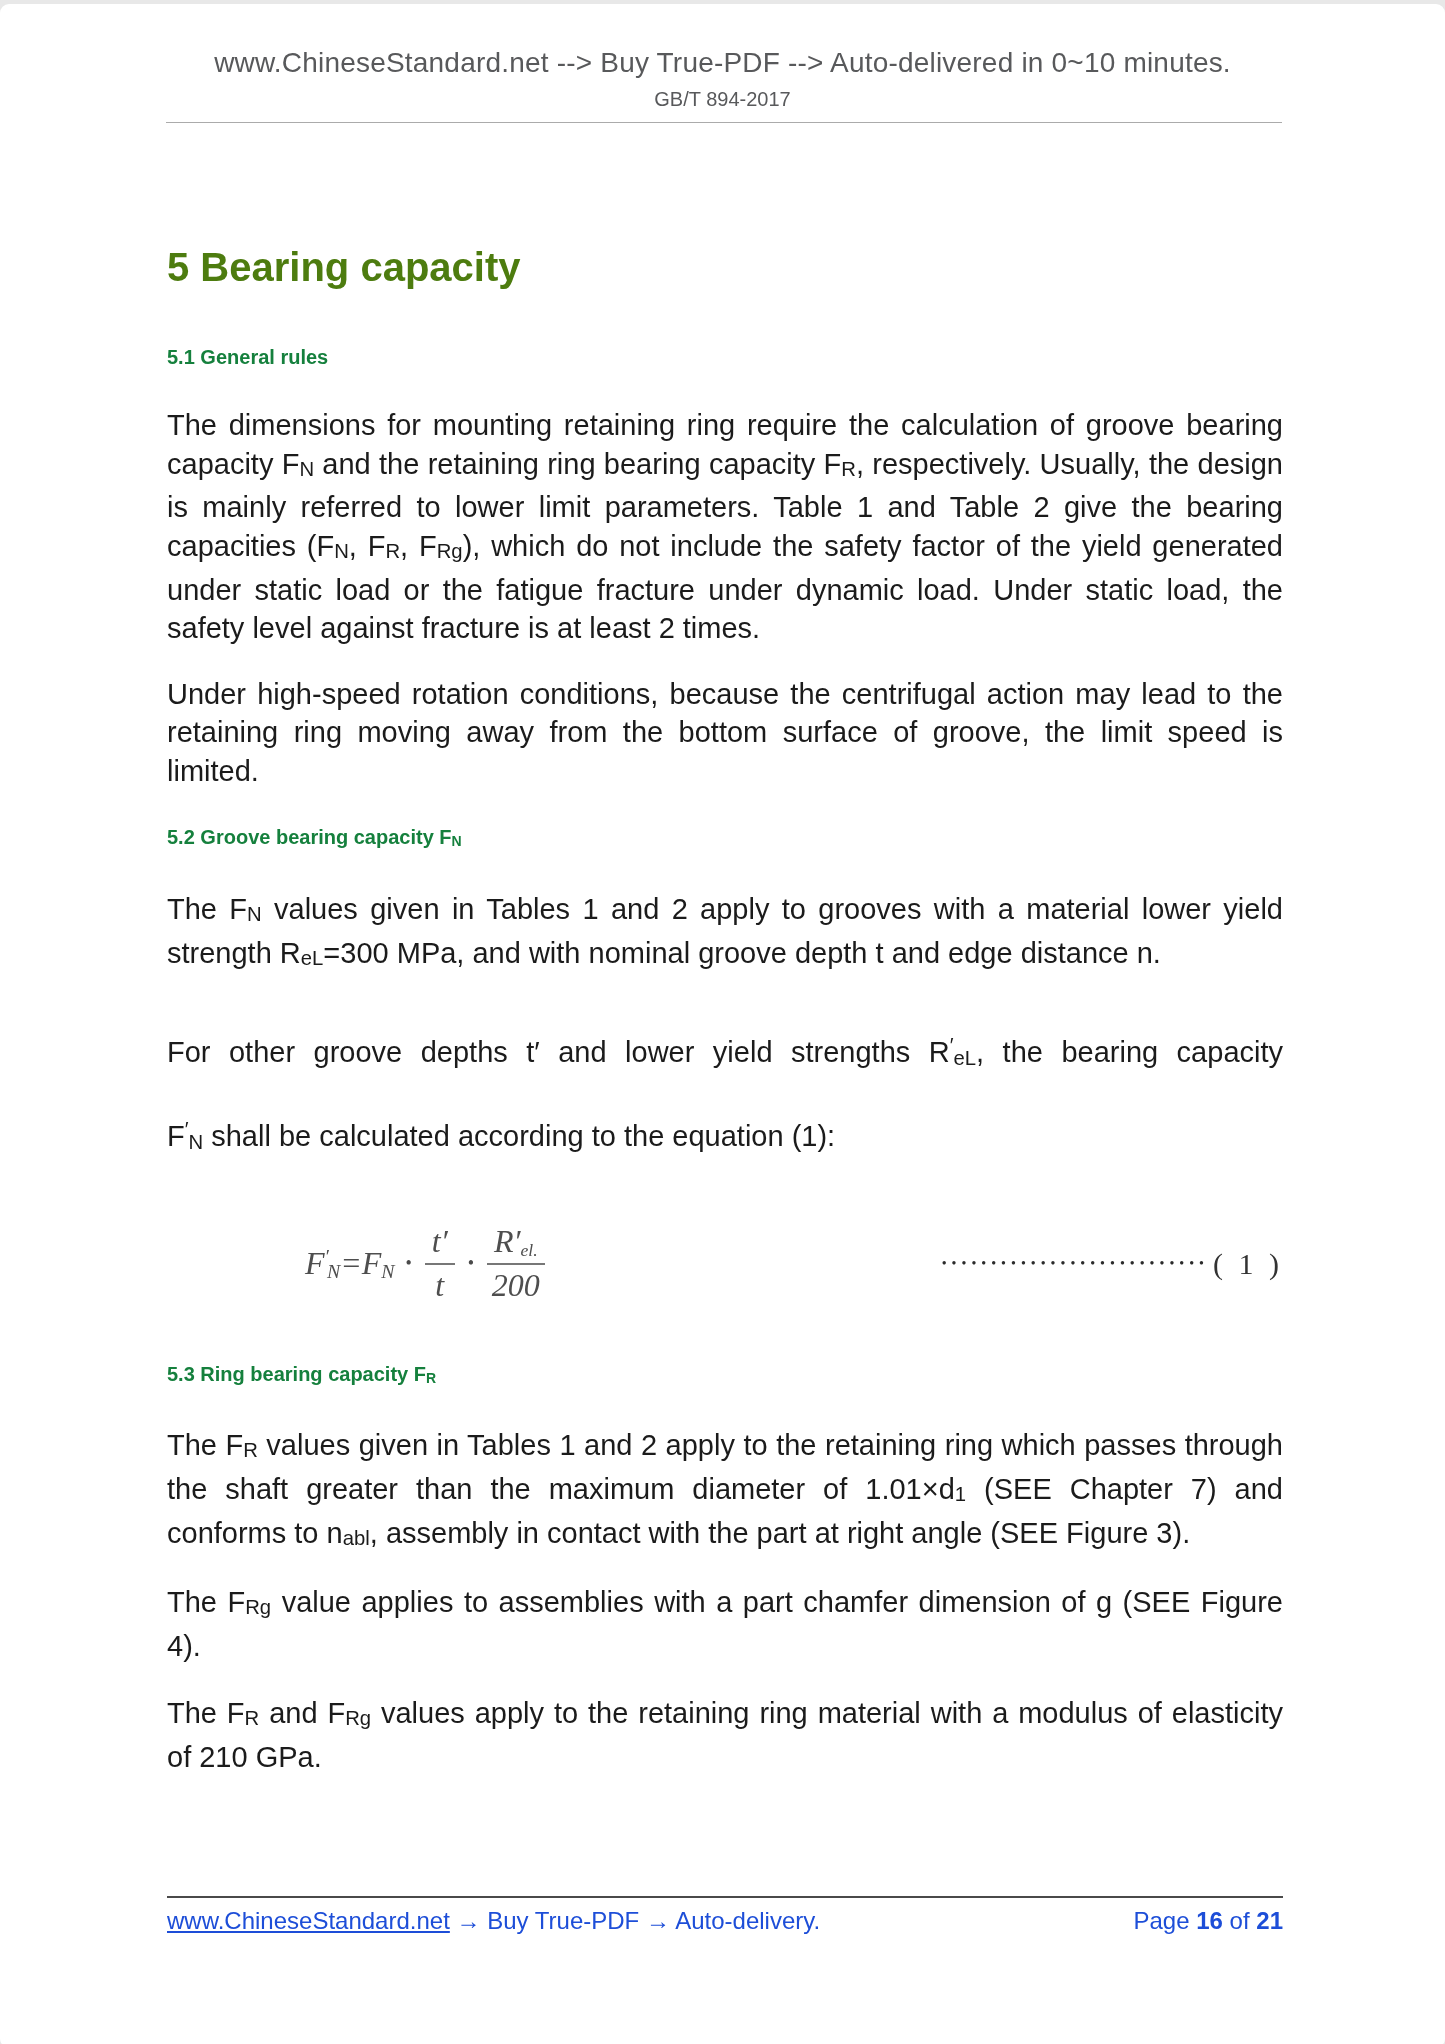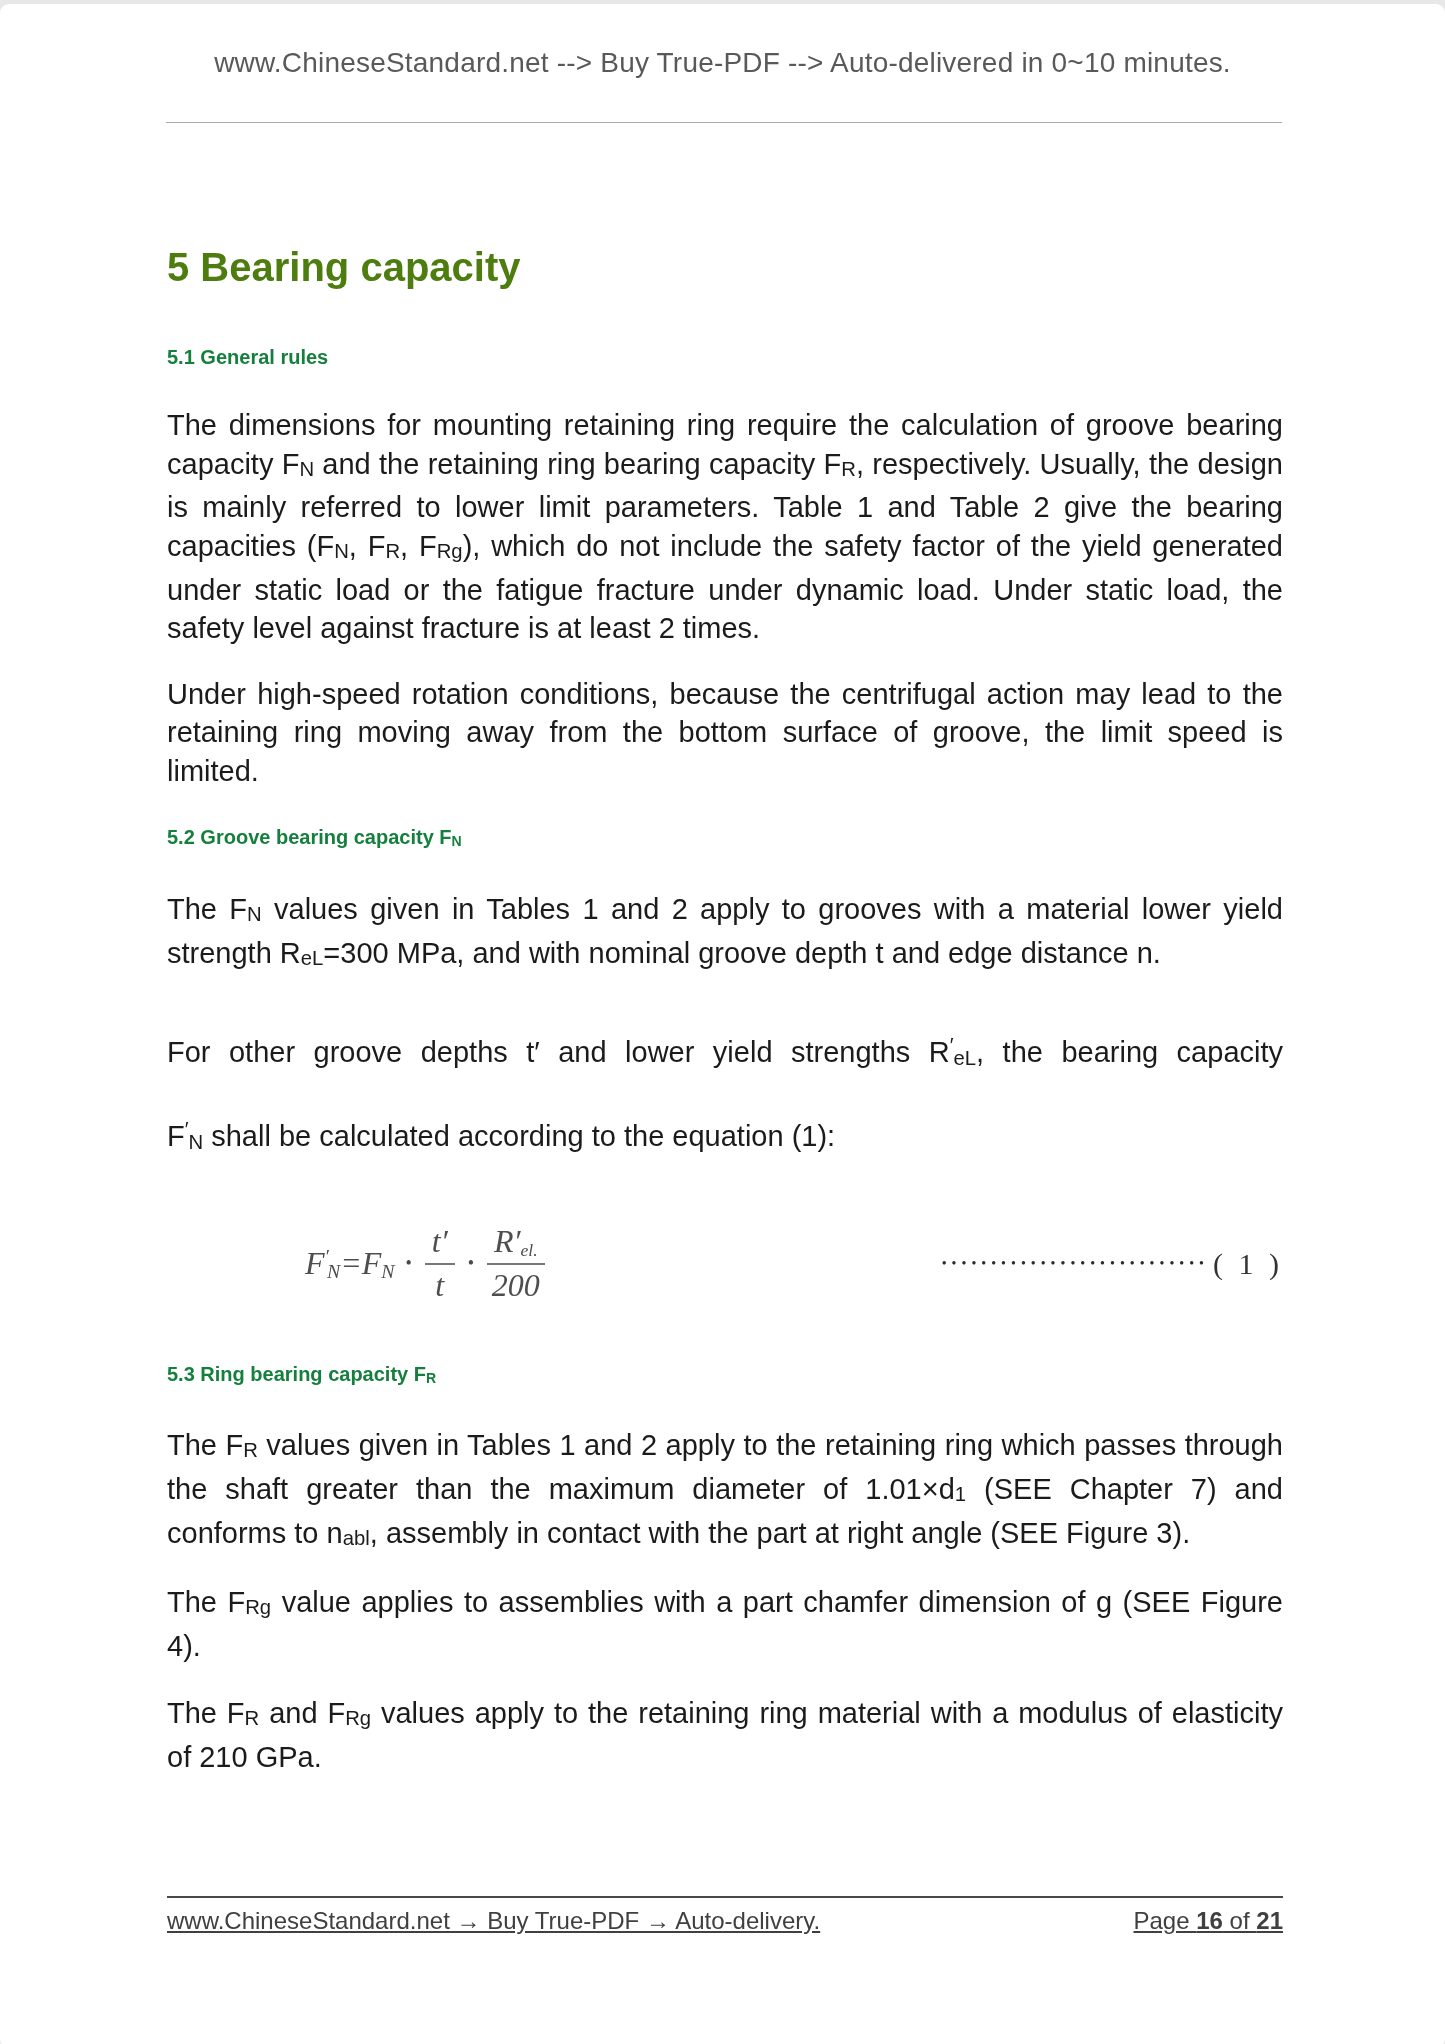--- a/index.html
+++ b/index.html
@@ -62,32 +62,33 @@
   .frac .den { text-align:center; padding-top:4px; }
   .eq-leader { margin-left:auto; font-size:14px; letter-spacing:5px; color:#2a2a2a; white-space:nowrap; font-style:normal; }
   .eq-number { font-size:30px; color:#333; margin-left:4px; letter-spacing:4px; white-space:nowrap; }
 
   
   .footer {
     position:absolute; top:1892px; left:167px; width:1116px;
     border-top:2px solid #4a4a4a;
     padding-top:9px;
     display:flex; justify-content:space-between; align-items:baseline;
-    font-size:24px; color:#404040;text-decoration:underline;
+    font-size:24px; color:#1d4ed8;
   }
   .footer-left { white-space:nowrap; }
   .footer-site { text-decoration:underline; cursor:pointer; }
 </style>
 </head>
 <body>
 
 <div class="page">
 
   <div class="header">
     <div class="header-line1">www.ChineseStandard.net --&gt; Buy True-PDF --&gt; Auto-delivered in 0~10 minutes.</div>
+    <div class="header-line2">GB/T 894-2017</div>
   </div>
   <div class="header-divider"></div>
 
   <div class="content">
 
     <h1 class="doc-title">5 Bearing capacity</h1>
 
     <h2 class="h3 h3-51">5.1 General rules</h2>
 
     <p class="para mt-p1"><span>The dimensions for mounting retaining ring require the calculation of groove bearing capacity F</span><span class="sub">N</span><span> and the retaining ring bearing capacity F</span><span class="sub">R</span><span>, respectively. Usually, the design is mainly referred to lower limit parameters. Table 1 and Table 2 give the bearing capacities (F</span><span class="sub">N</span><span>, F</span><span class="sub">R</span><span>, F</span><span class="sub">Rg</span><span>), which do not include the safety factor of the yield generated under static load or the fatigue fracture under dynamic load. Under static load, the safety level against fracture is at least 2 times.</span></p>

